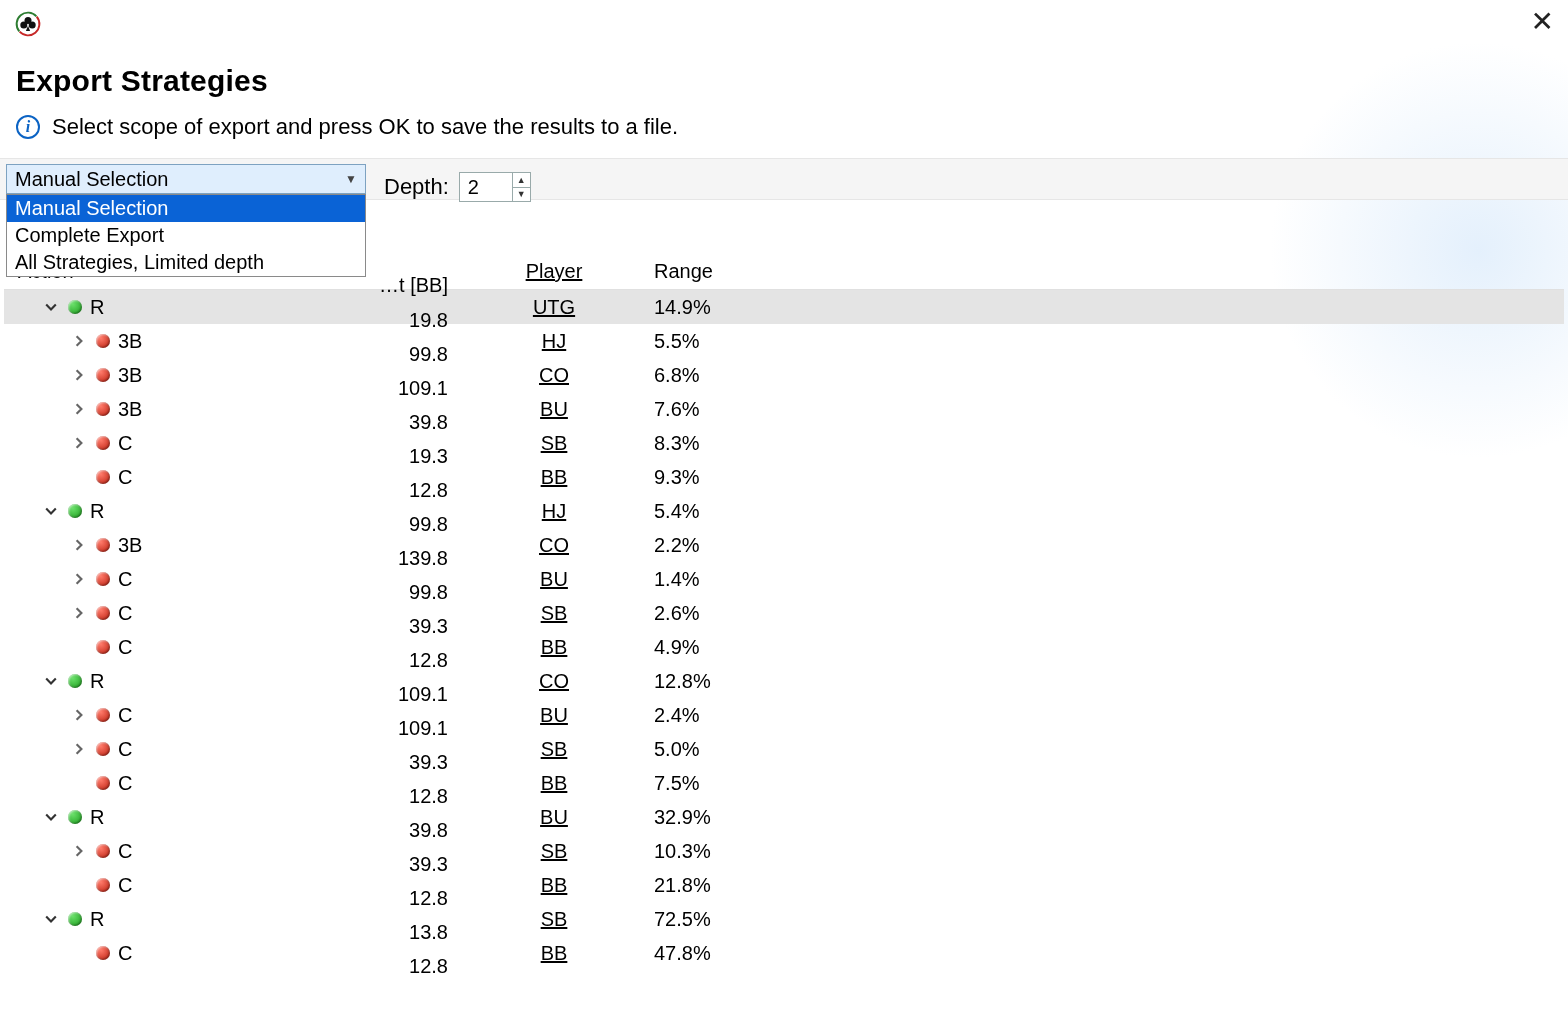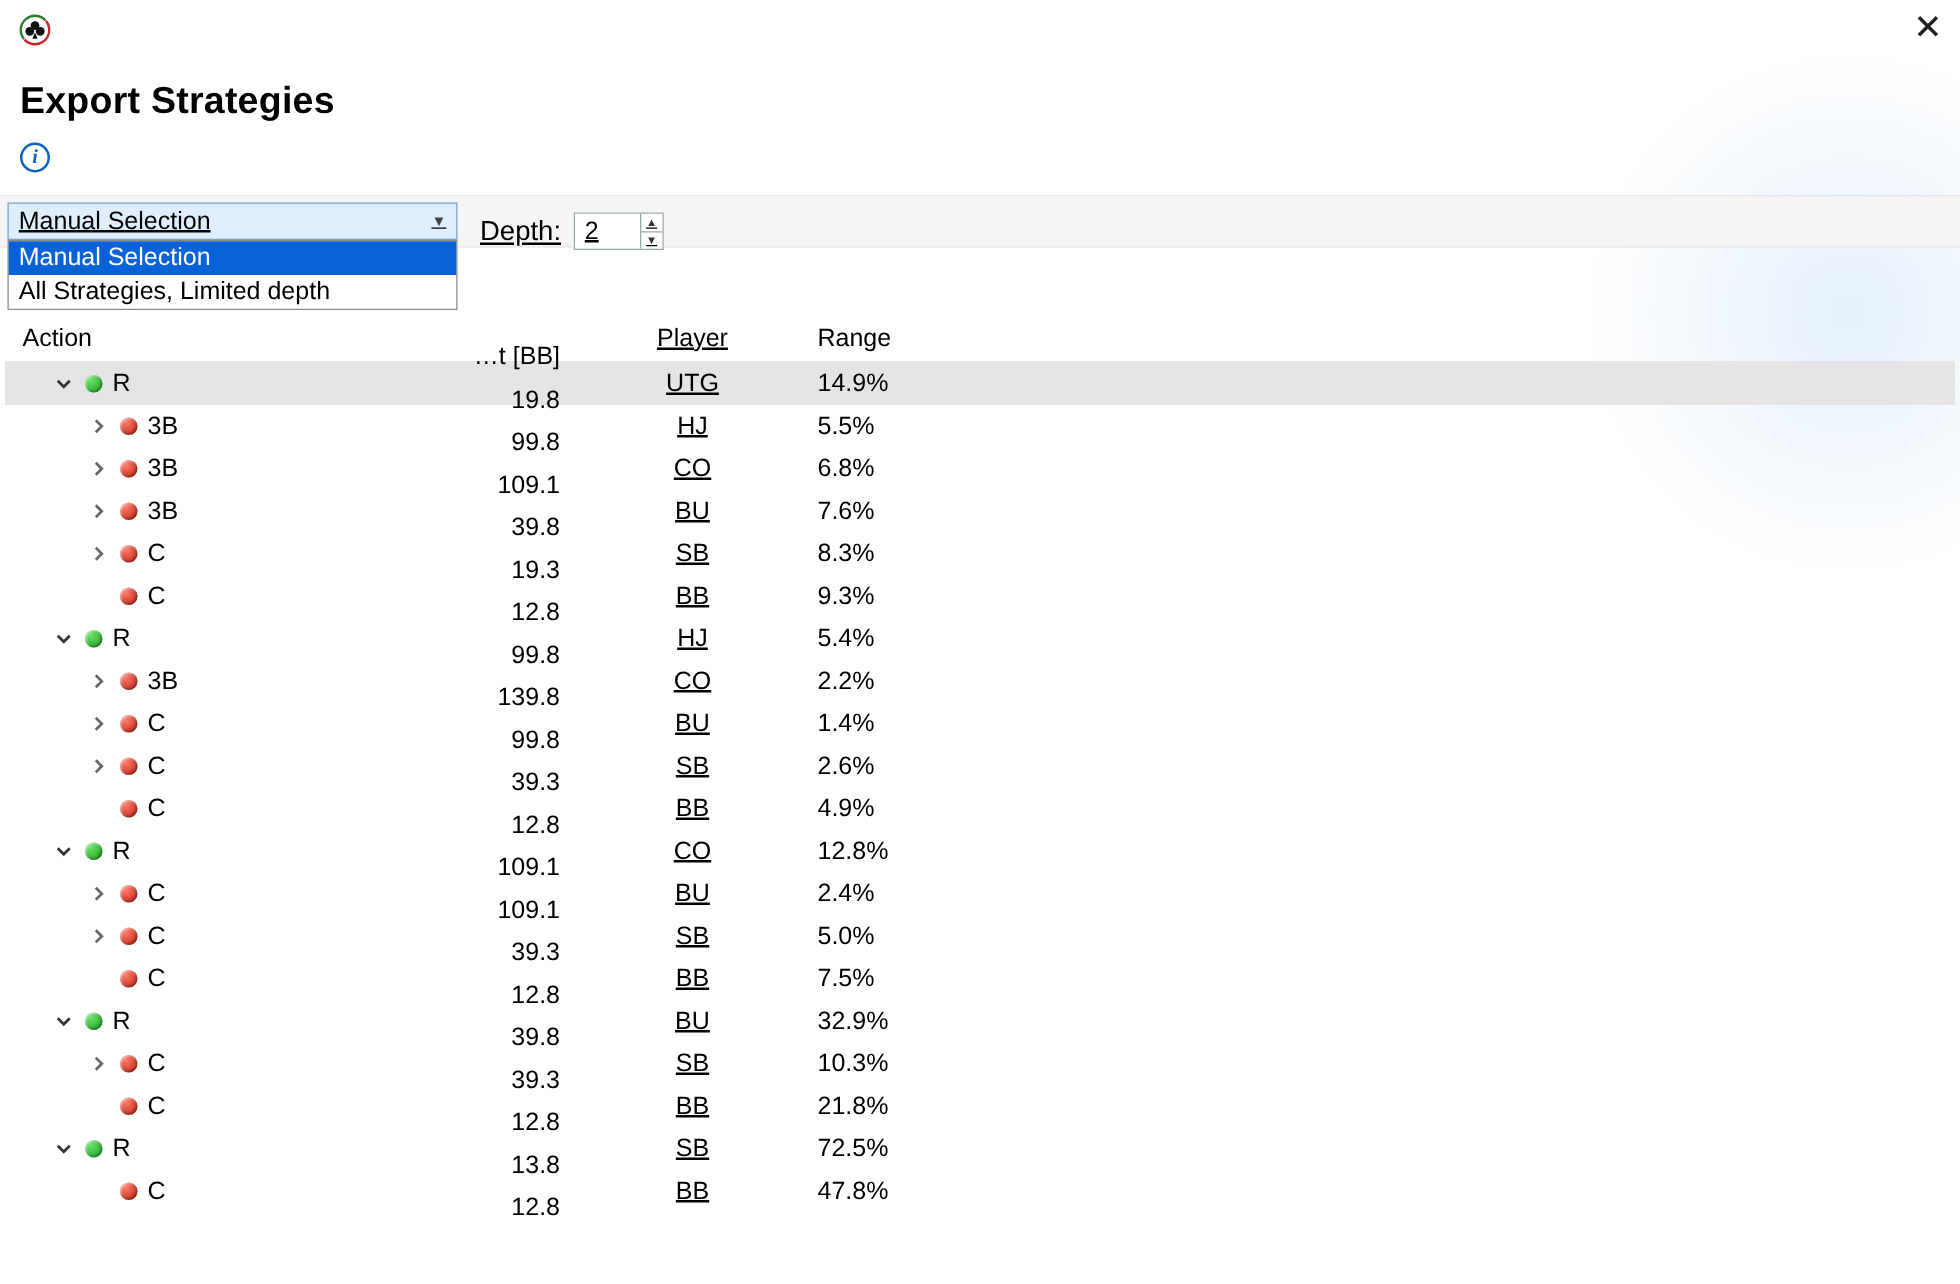--- a/index.html
+++ b/index.html
@@ -11,21 +11,21 @@
   .app-icon { position: absolute; top: 10px; left: 14px; width: 28px; height: 28px; }
   .close-x { position: absolute; top: 8px; right: 14px; font-size: 28px; line-height: 1; color: #222; cursor: default; }
 
   .header { padding: 14px 16px 10px 16px; }
   .header h1 { font-size: 30px; font-weight: 700; letter-spacing: .2px; }
   .subtitle-row { display: flex; align-items: center; gap: 12px; padding: 6px 16px 18px 16px; }
   .info-icon { width: 24px; height: 24px; border: 2px solid #0b63c4; border-radius: 50%; color: #0b63c4; font-size: 16px; font-weight: 700; display: flex; align-items: center; justify-content: center; font-style: italic; font-family: Georgia, serif; }
   .subtitle-text { font-size: 22px; }
 
   
-  .toolbar { position: relative; background: #f5f5f5; border-top: 1px solid #e6e6e6; border-bottom: 1px solid #e6e6e6; height: 42px; display: flex; align-items: center; padding-left: 6px; gap: 18px; text-decoration: underline; }
+  .toolbar { position: relative; background: #f5f5f5; border-top: 1px solid #e6e6e6; border-bottom: 1px solid #e6e6e6; height: 42px; display: flex; align-items: center; padding-left: 6px; gap: 18px; }
   .select-wrap { position: relative; }
   .select-closed { width: 360px; height: 30px; background: #dfeefd; border: 1px solid #7da2c1; display: flex; align-items: center; justify-content: space-between; padding: 0 8px; font-size: 20px; }
   .select-closed .caret { font-size: 12px; color: #444; }
   .dropdown { position: absolute; top: 30px; left: 0; width: 360px; background: #fff; border: 1px solid #8a8a8a; z-index: 50; }
   .dropdown .opt { font-size: 20px; padding: 2px 8px; white-space: nowrap; }
   .dropdown .opt.selected { background: #0a63d6; color: #fff; }
 
   .depth-group { display: flex; align-items: center; gap: 10px; font-size: 22px; margin-top: 16px; }
   .depth-field { position: relative; width: 72px; height: 30px; border: 1px solid #9aa; background: #fff; display: flex; align-items: center; }
   .depth-value { flex: 1; padding-left: 8px; font-size: 20px; }
@@ -76,30 +76,32 @@
     </svg>
   </span>
   <span class="close-x">✕</span>
 </div>
 
 <div class="header">
   <h1>Export Strategies</h1>
 </div>
 <div class="subtitle-row">
   <span class="info-icon">i</span>
+  <span class="subtitle-text">Select scope of export and press OK to save the results to a file.</span>
 </div>
 
 <div class="toolbar">
   <div class="select-wrap">
     <div class="select-closed">
       <span>Manual Selection</span>
       <span class="caret">▼</span>
     </div>
     <div class="dropdown" id="dropdown">
         <div class="opt selected">Manual Selection</div>
+        <div class="opt">Complete Export</div>
         <div class="opt">All Strategies, Limited depth</div>
       </div>
   </div>
   <div class="depth-group">
     <span>Depth:</span>
     <div class="depth-field">
       <span class="depth-value">2</span>
       <div class="spinner">
         <div class="sp">▲</div>
         <div class="sp">▼</div>

